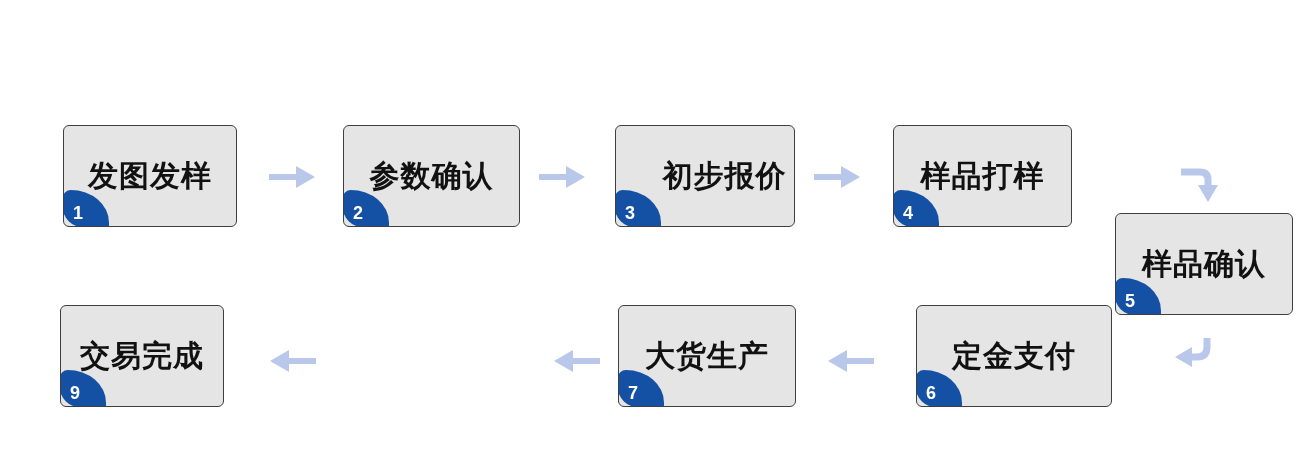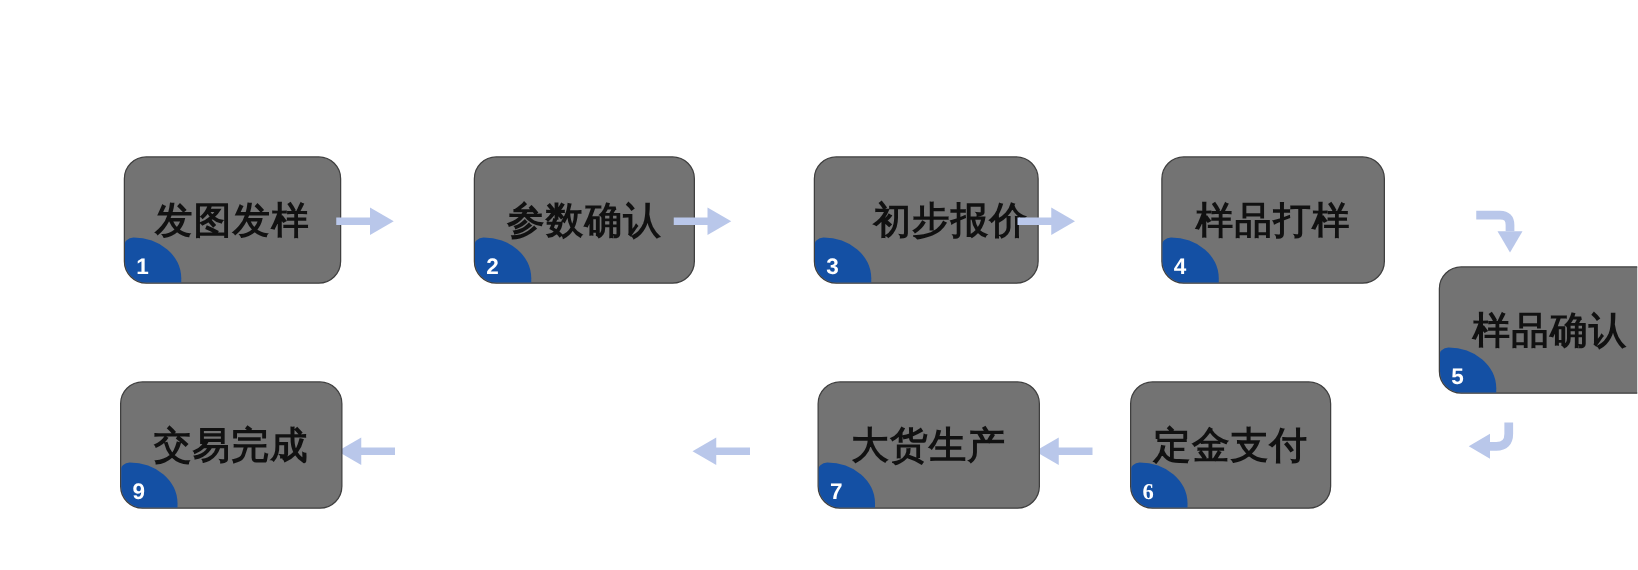--- a/index.html
+++ b/index.html
@@ -10,23 +10,23 @@
     font-family:"Liberation Sans","DejaVu Sans",sans-serif;
     overflow:hidden;
   }
   .title{
     position:absolute;left:348px;top:36px;margin:0;
     font-size:39px;font-weight:700;color:var(--title-text,#000);
     letter-spacing:1px;white-space:pre;
   }
   .box{
     position:absolute;height:102px;box-sizing:border-box;
-    background:#737373;border:1.5px solid var(--box-border,#3f3f3f);
-    border-radius:18px;overflow:hidden;
-    display:flex;align-items:center;justify-content:center;margin-left:36px;
+    background:#e5e5e5;border:1.5px solid var(--box-border,#3f3f3f);
+    border-radius:6px;overflow:hidden;
+    display:flex;align-items:center;justify-content:center;
   }
   .box-label{
     font-size:30px;font-weight:700;color:var(--label-text,#111);
     letter-spacing:1px;white-space:nowrap;
   }
   .badge{
     position:absolute;left:-1px;bottom:-1px;
     width:46px;height:37px;
     background:var(--badge-blue,#1450a4);
     border-top-left-radius:8px;
@@ -36,24 +36,24 @@
   .badge-num{
     position:absolute;left:10px;bottom:5px;
     color:#fff;font-size:18px;font-weight:700;line-height:1;
   }
   
   .b1{left:63px;  top:125px;width:174px;}
   .b2{left:343px; top:125px;width:177px;}
   .b3{left:615px; top:125px;width:180px;padding-left:39px;}
   .b4{left:893px; top:125px;width:179px;}
   .b5{left:1115px;top:213px;width:178px;}
-  .b6{left:868px; top:305px;width:161px;font-family:Liberation Serif, serif;}
+  .b6{left:916px; top:305px;width:196px;}
   .b7{left:618px; top:305px;width:178px;}
   .b8{left:345px; top:305px;width:178px;}
-  .b9{left:60px;  top:305px;width:178px;}
+  .b9{left:60px;  top:305px;width:164px;}
   
   .arrow{position:absolute;}
   .arrow line,.arrow path{stroke:var(--arrow-blue,#b9c7ea);fill:none;}
   .arrow line{stroke-width:6;}
   .arrow path{stroke-width:7;stroke-linejoin:round;}
   .arrow polygon{fill:var(--arrow-blue,#b9c7ea);}
   .a12{left:266px;top:158px;}
   .a23{left:536px;top:158px;}
   .a34{left:811px;top:158px;}
   .a67{left:827px;top:342px;}

